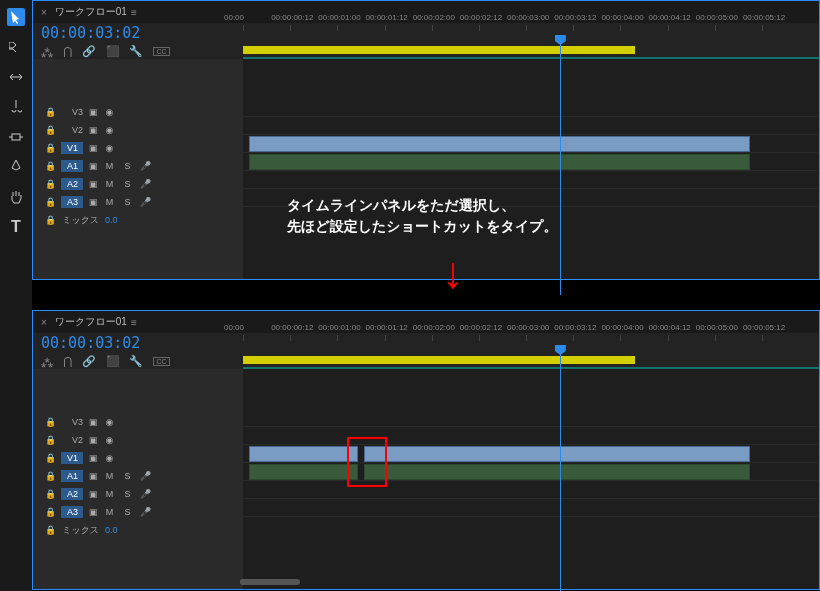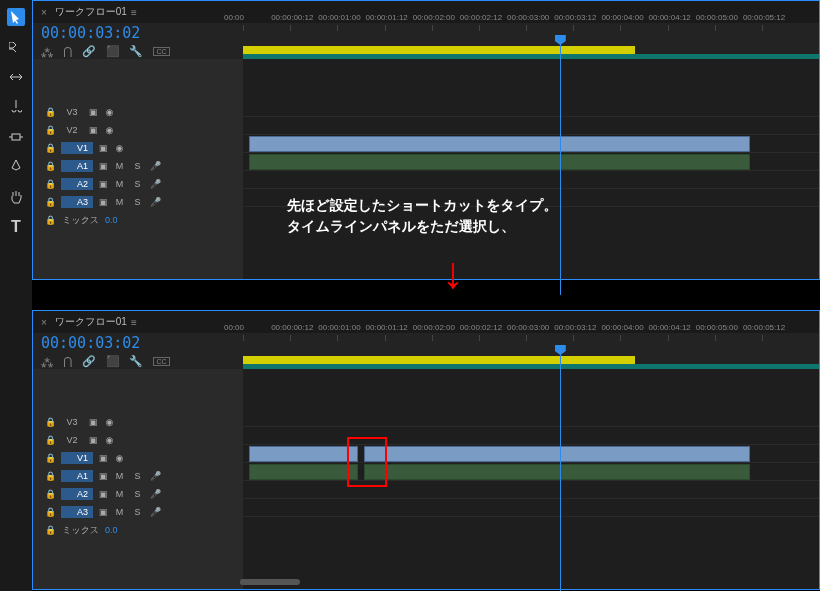--- a/index.html
+++ b/index.html
@@ -12,33 +12,33 @@
 .panel1{height:280px}
 .panel2{height:280px;margin-top:30px}
 .panel-header{height:22px;background:#1a1a1a;display:flex;align-items:center;padding:0 8px;gap:4px;font-size:10px;color:#bbb}
 .panel-header .close{color:#888;margin-right:4px}
 .panel-header .menu{color:#888}
 .timecode-row{height:36px;display:flex;align-items:center;background:#232323}
 .timecode-left{width:210px;display:flex;flex-direction:column;padding-left:8px}
 .timecode{color:#2d8ceb;font-size:15px;font-weight:normal;font-family:monospace}
 .controls{display:flex;gap:10px;align-items:center;margin-top:2px;color:#888}
 .controls span{font-size:11px}
-.ruler{flex:1;position:relative;height:36px;border-bottom:5px solid #0f766e}
+.ruler{flex:1;position:relative;height:36px;border-bottom:2px solid #0f766e}
 .ruler-marks{position:absolute;top:0;left:0;right:10px;height:100%;display:flex;padding-top:2px}
 .ruler-mark{flex:1;font-size:8px;color:#888;position:relative;border-left:1px solid #444;height:6px}
 .ruler-label{position:absolute;top:-12px;left:-20px;white-space:nowrap;font-size:8px}
 .timeline-bar{position:absolute;top:23px;left:0;height:8px;background:#d4d000;width:68%}
 .playhead{position:absolute;top:12px;width:1px;height:260px;background:#2d8ceb;z-index:10}
 .playhead::before{content:'';position:absolute;top:0;left:-5px;width:11px;height:10px;background:#2d8ceb;clip-path:polygon(0 0,100% 0,100% 60%,50% 100%,0 60%)}
 .tracks{flex:1;display:flex;overflow:hidden}
 .track-headers{width:210px;background:#2a2a2a;display:flex;flex-direction:column;padding-top:4px}
 .track-header{height:18px;display:flex;align-items:center;gap:6px;padding-left:12px;font-size:9px;color:#aaa}
 .track-header .lock{width:10px}
-.track-header .name{width:22px;text-align:center;font-size:9px}
-.track-header .name.active{background:#2d5a8c;color:#fff;padding:1px 16px}
+.track-header .name{width:22px;text-align:right;font-size:9px}
+.track-header .name.active{background:#2d5a8c;color:#fff;padding:1px 6px}
 .track-header .eye,.track-header .mute,.track-header .solo,.track-header .mic{width:12px;text-align:center;font-size:9px}
 .track-content{flex:1;position:relative;background:#1e1e1e}
 .track-row{height:18px;border-bottom:1px solid #2a2a2a;position:relative}
 .clip{position:absolute;height:16px;top:1px;background:#7a9bc4;border:1px solid #4a6a94}
 .clip.audio{background:#3a5a3c;border-color:#2a4a2c;height:16px}
 .mix-row{height:18px;display:flex;align-items:center;gap:6px;padding-left:12px;font-size:9px;color:#aaa}
 .mix-val{color:#2d8ceb}
 .annotation{position:absolute;top:195px;left:255px;color:#fff;font-size:14px;font-weight:bold;line-height:1.5;z-index:20}
 .arrow{position:absolute;top:248px;left:410px;color:#ff0000;font-size:44px;z-index:20;font-weight:bold}
 .red-box{position:absolute;border:2px solid #ff0000;z-index:15}
@@ -216,22 +216,22 @@
       <div class="track-row"></div>
       <div class="track-row"></div>
     </div>
   </div>
   <div class="scrollbar-h">
         <div class="scroll-thumb-h"></div>
       </div>
 </div>
 
 <div class="annotation">
+  <div>タイムラインパネルをただ選択し、</div>
   <div>先ほど設定したショートカットをタイプ。</div>
-  <div>タイムラインパネルをただ選択し、</div>
 </div>
 <div class="arrow">↓</div>
 
 <div class="panel panel2">
   <div class="panel-header">
     <span class="close">×</span>
     <span>ワークフロー01</span>
     <span class="menu">≡</span>
   </div>
   <div class="timecode-row">

